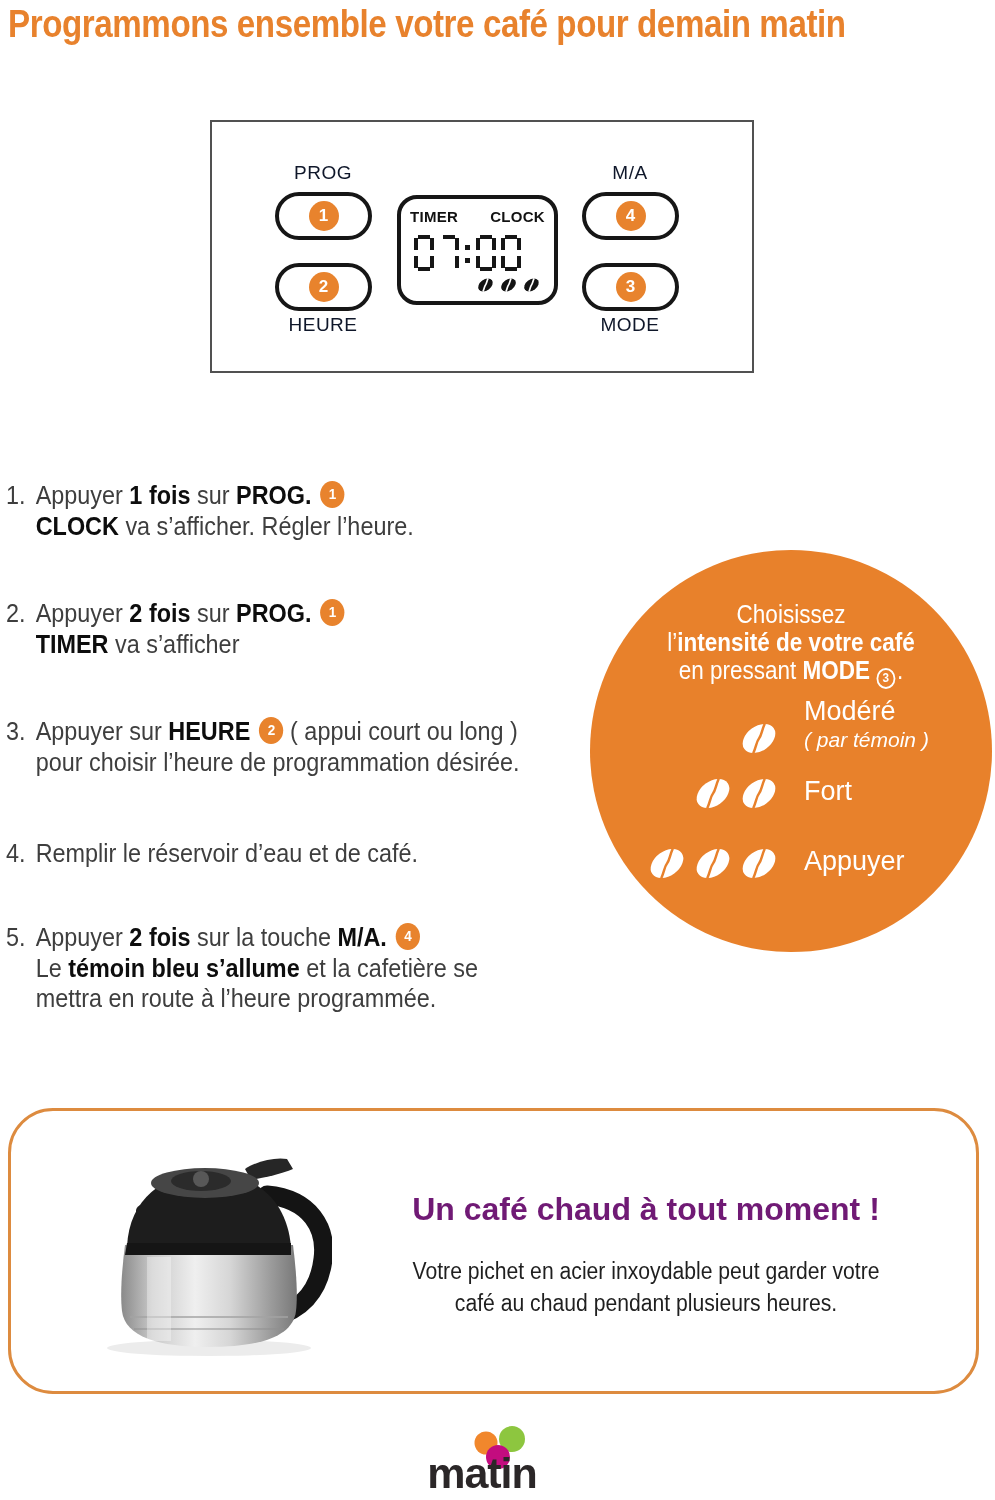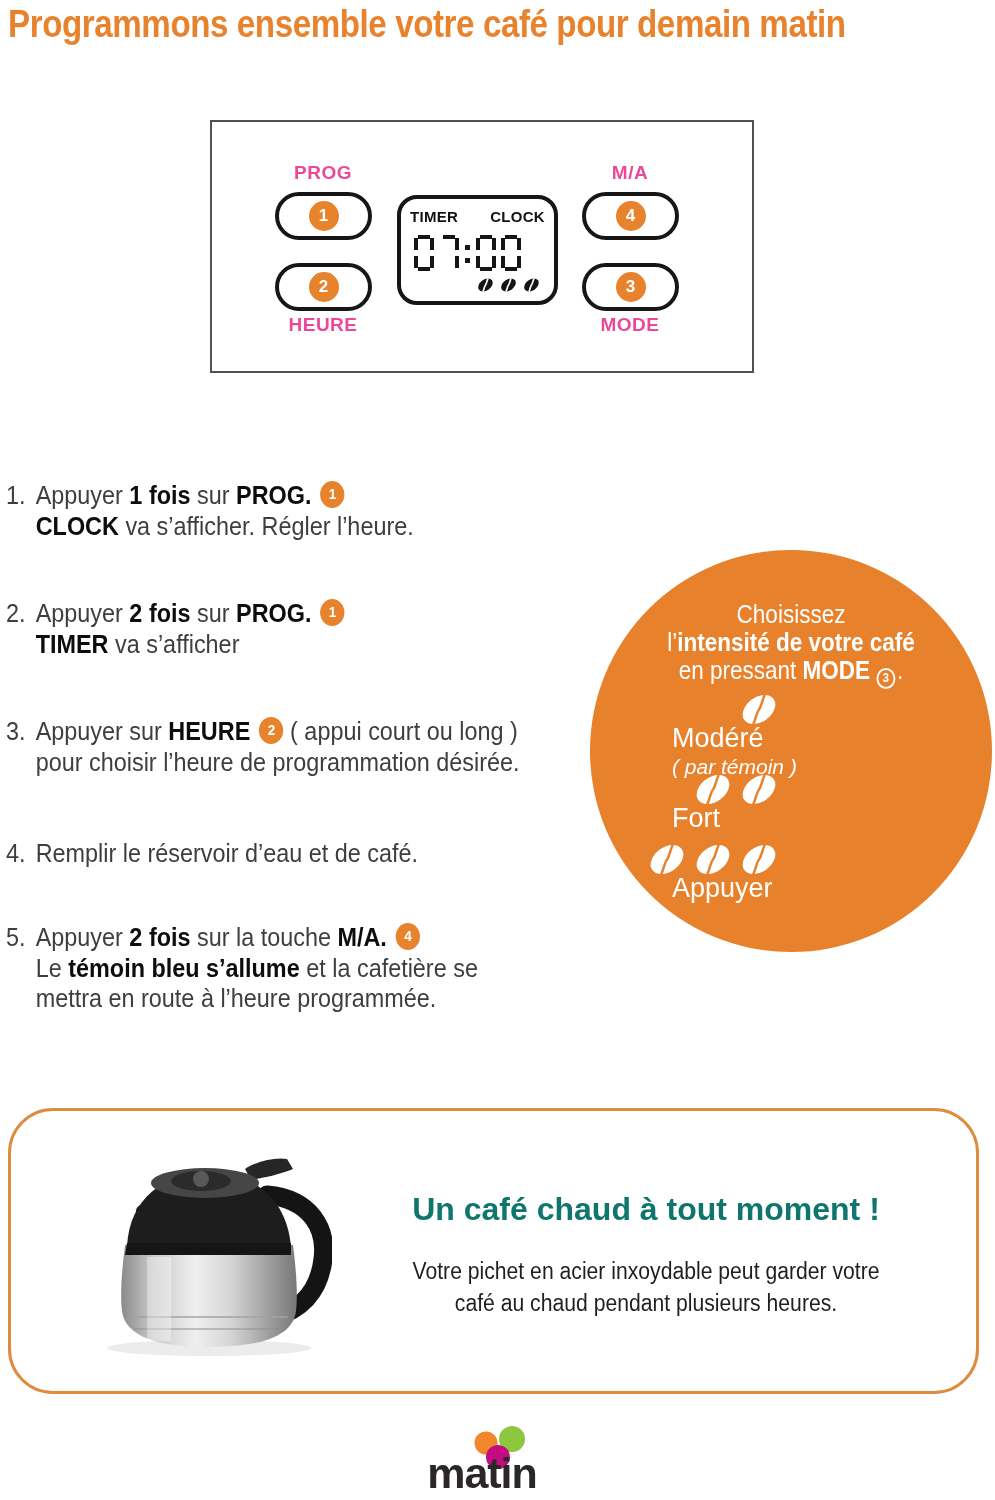--- a/index.html
+++ b/index.html
@@ -17,21 +17,21 @@
     transform:scaleX(.85); transform-origin:0 0;
   }
 
   
   .panel {
     position:absolute; left:210px; top:120px; width:544px; height:253px;
     border:2px solid #515151; background:#fff;
   }
   .panel-label {
     position:absolute; width:120px; text-align:center;
-    font-size:19px; font-weight:bold; color:#ec4899; letter-spacing:.5px;
+    font-size:19px; font-weight:normal; color:#0f172a; letter-spacing:.5px;
   }
   .lbl-prog  { left:51px;  top:40px; }
   .lbl-heure { left:51px;  top:192px; }
   .lbl-ma    { left:358px; top:40px; }
   .lbl-mode  { left:358px; top:192px; }
   .pill {
     position:absolute; width:97px; height:48px; background:#fff;
     border:4px solid #161616; border-radius:26px;
     display:flex; align-items:center; justify-content:center;
   }
@@ -104,36 +104,36 @@
     font-size:25px; line-height:28px; white-space:nowrap;
     transform:scaleX(.9); transform-origin:50% 0;
   }
   .intensity-head b { color:#fff; }
   .ring-badge {
     display:inline-flex; width:21px; height:21px; border:2px solid #fff;
     border-radius:50%; align-items:center; justify-content:center;
     font-size:13px; font-weight:bold; margin-left:7px; margin-right:2px;
     vertical-align:-3px;
   }
-  .level-row { position:absolute; left:56px; display:flex; align-items:flex-start;flex-direction:column; }
+  .level-row { position:absolute; left:56px; display:flex; align-items:flex-end; }
   .row-1 { top:146px; } .row-2 { top:226px; } .row-3 { top:296px; }
   .level-beans { width:132px; display:flex; justify-content:flex-end; gap:8px; align-items:center; }
   .level-text { margin-left:26px; }
   .level-label { font-size:27px; }
   .level-note { font-size:21px; font-style:italic; margin-top:1px; }
 
   
   .promo {
     position:absolute; left:8px; top:1108px; width:971px; height:286px;
     border:3px solid #DD8B3F; border-radius:45px; background:#fff;
   }
   .carafe { position:absolute; left:86px; top:34px; width:235px; height:212px; }
   .promo-headline {
     position:absolute; left:320px; top:80px; width:630px; text-align:center;
-    font-size:32px; font-weight:bold; color:#0f766e; white-space:nowrap;
+    font-size:32px; font-weight:bold; color:#701a75; white-space:nowrap;
   }
   .promo-body {
     position:absolute; left:320px; top:144px; width:630px; text-align:center;
     font-size:23px; line-height:32px; color:#1f1f1f;
     transform:scaleX(.92); transform-origin:50% 0;
   }
 
   
   .logo-dots { position:absolute; left:452px; top:1416px; width:84px; height:56px; }
   .logo-text {

